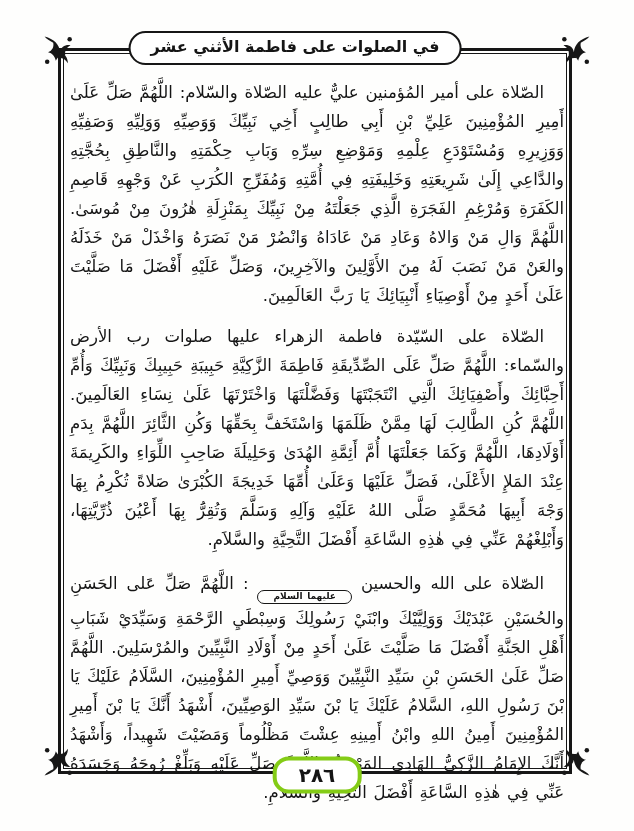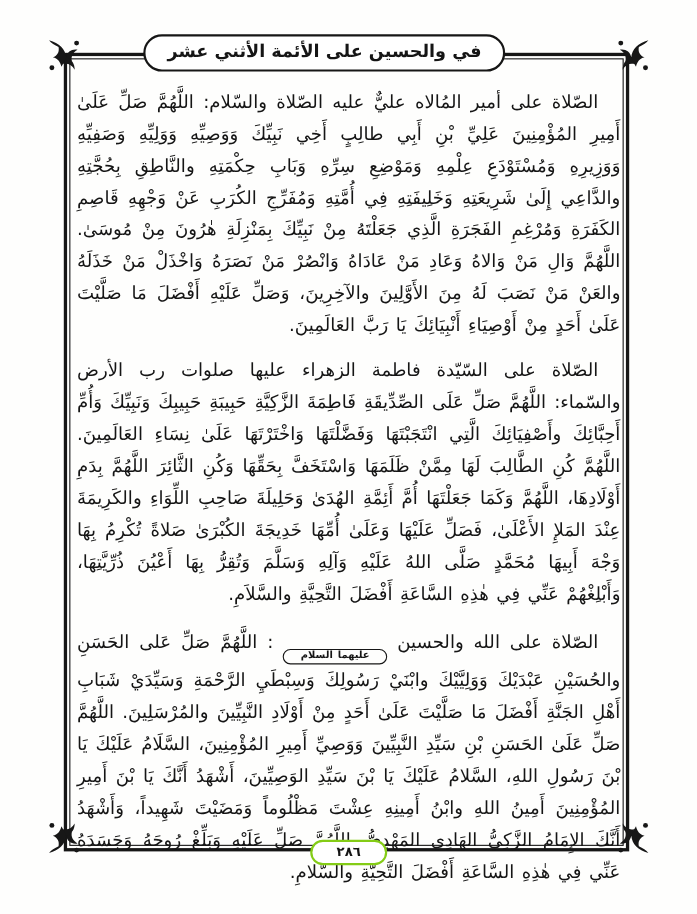--- a/index.html
+++ b/index.html
@@ -38,24 +38,24 @@
     border-radius:18px;
     padding:4px 20px 5px;
     font-weight:bold;font-size:16px;line-height:1.3;
     white-space:nowrap;z-index:5;
   }
   
   .page-num{
     position:absolute;top:775px;left:50%;
     transform:translate(-50%,-50%);
     background:#ffffff;
-    border:2px solid #84cc16;
+    border:4px solid #84cc16;
     border-radius:16px;
     padding:2px 22px 3px;
-    font-weight:bold;font-size:12px;letter-spacing:3px;
+    font-weight:bold;font-size:20px;letter-spacing:3px;
     white-space:nowrap;z-index:5;
   }
   
   .text-area{
     position:absolute;left:70px;top:78px;width:494px;
   }
   .text-area p{
     margin:0 0 12px;
     font-size:16.5px;
     line-height:29px;
@@ -107,27 +107,27 @@
     <circle cx="6" cy="32" r="2.6"></circle>
   </svg>
   <svg class="corner br" viewBox="0 0 44 44" aria-hidden="true">
     <path d="M3 3 C14 6 20 12 21 21 C22 15 27 12 33 13 C28 16 26 20 27 25 C22 24 18 26 16 31 C15 26 12 22 7 21 C12 19 14 15 13 10 C9 8 5 6 3 3 Z"></path>
     <path d="M21 21 C27 23 30 28 30 34 C27 29 23 27 18 28 Z"></path>
     <circle cx="32" cy="6" r="2.6"></circle>
     <circle cx="6" cy="32" r="2.6"></circle>
   </svg>
 
   <div class="title-box">
-    <span>في والحسين على الأئمة الأثني عشر</span>
+    <span>في الصلوات على فاطمة الأثني عشر</span>
   </div>
 
   <div class="text-area">
 
     <p>
-      <span class="intro">الصّلاة على أمير المُالاه عليٌّ عليه الصّلاة والسّلام:</span>
+      <span class="intro">الصّلاة على أمير المُؤمنين عليٌّ عليه الصّلاة والسّلام:</span>
       <span class="prayer">اللَّهُمَّ صَلِّ عَلَىٰ أَمِيرِ المُؤْمِنِينَ عَلِيِّ بْنِ أَبِي طالِبٍ أَخِي نَبِيِّكَ وَوَصِيِّهِ وَوَلِيِّهِ وَصَفِيِّهِ وَوَزِيرِهِ وَمُسْتَوْدَعِ عِلْمِهِ وَمَوْضِعِ سِرِّهِ وَبَابِ حِكْمَتِهِ والنَّاطِقِ بِحُجَّتِهِ والدَّاعِي إِلَىٰ شَرِيعَتِهِ وَخَلِيفَتِهِ فِي أُمَّتِهِ وَمُفَرِّجِ الكُرَبِ عَنْ وَجْهِهِ قَاصِمِ الكَفَرَةِ وَمُرْغِمِ الفَجَرَةِ الَّذِي جَعَلْتَهُ مِنْ نَبِيِّكَ بِمَنْزِلَةِ هٰرُونَ مِنْ مُوسَىٰ. اللَّهُمَّ وَالِ مَنْ وَالاهُ وَعَادِ مَنْ عَادَاهُ وَانْصُرْ مَنْ نَصَرَهُ وَاخْذَلْ مَنْ خَذَلَهُ والعَنْ مَنْ نَصَبَ لَهُ مِنَ الأَوَّلِينَ والآخِرِينَ، وَصَلِّ عَلَيْهِ أَفْضَلَ مَا صَلَّيْتَ عَلَىٰ أَحَدٍ مِنْ أَوْصِيَاءِ أَنْبِيَائِكَ يَا رَبَّ العَالَمِينَ.</span>
     </p>
 
     <p>
       <span class="intro">الصّلاة على السّيّدة فاطمة الزهراء عليها صلوات رب الأرض والسّماء:</span>
       <span class="prayer">اللَّهُمَّ صَلِّ عَلَى الصِّدِّيقَةِ فَاطِمَةَ الزَّكِيَّةِ حَبِيبَةِ حَبِيبِكَ وَنَبِيِّكَ وَأُمِّ أَحِبَّائِكَ وأَصْفِيَائِكَ الَّتِي انْتَجَبْتَهَا وَفَضَّلْتَهَا وَاخْتَرْتَهَا عَلَىٰ نِسَاءِ العَالَمِينَ. اللَّهُمَّ كُنِ الطَّالِبَ لَهَا مِمَّنْ ظَلَمَهَا وَاسْتَخَفَّ بِحَقِّهَا وَكُنِ الثَّائِرَ اللَّهُمَّ بِدَمِ أَوْلَادِهَا، اللَّهُمَّ وَكَمَا جَعَلْتَهَا أُمَّ أَئِمَّةِ الهُدَىٰ وَحَلِيلَةَ صَاحِبِ اللِّوَاءِ والكَرِيمَةَ عِنْدَ المَلإِ الأَعْلَىٰ، فَصَلِّ عَلَيْهَا وَعَلَىٰ أُمِّهَا خَدِيجَةَ الكُبْرَىٰ صَلاةً تُكْرِمُ بِهَا وَجْهَ أَبِيهَا مُحَمَّدٍ صَلَّى اللهُ عَلَيْهِ وَآلِهِ وَسَلَّمَ وَتُقِرُّ بِهَا أَعْيُنَ ذُرِّيَّتِهَا، وَأَبْلِغْهُمْ عَنِّي فِي هٰذِهِ السَّاعَةِ أَفْضَلَ التَّحِيَّةِ والسَّلاَمِ.</span>
     </p>
 
     <p>
       <span class="intro">الصّلاة على الله والحسين</span>

